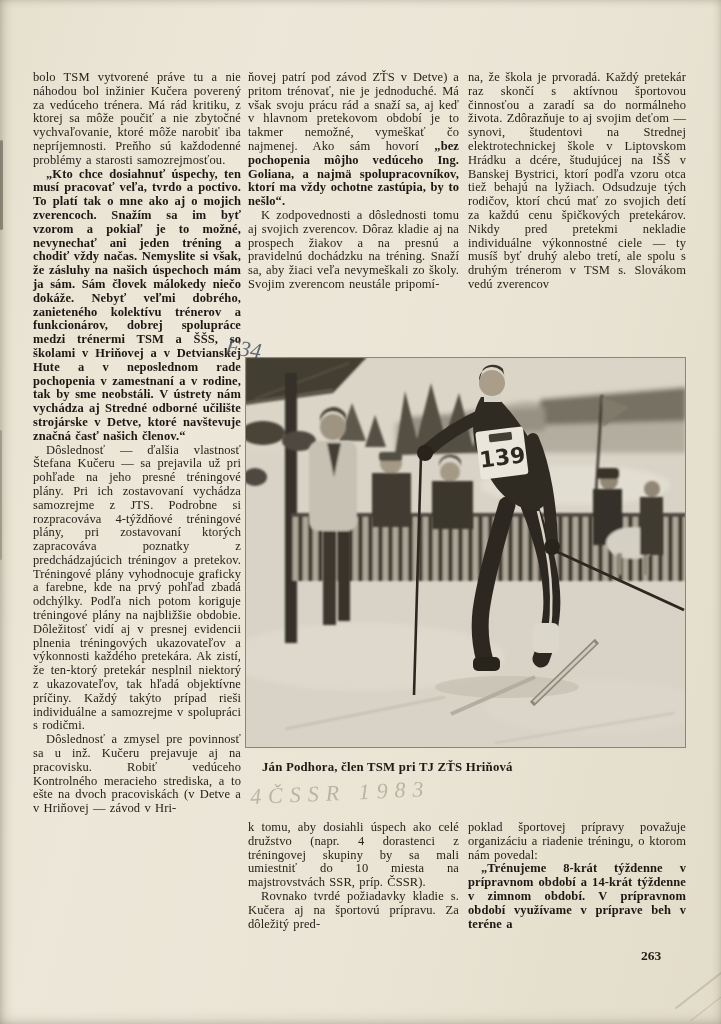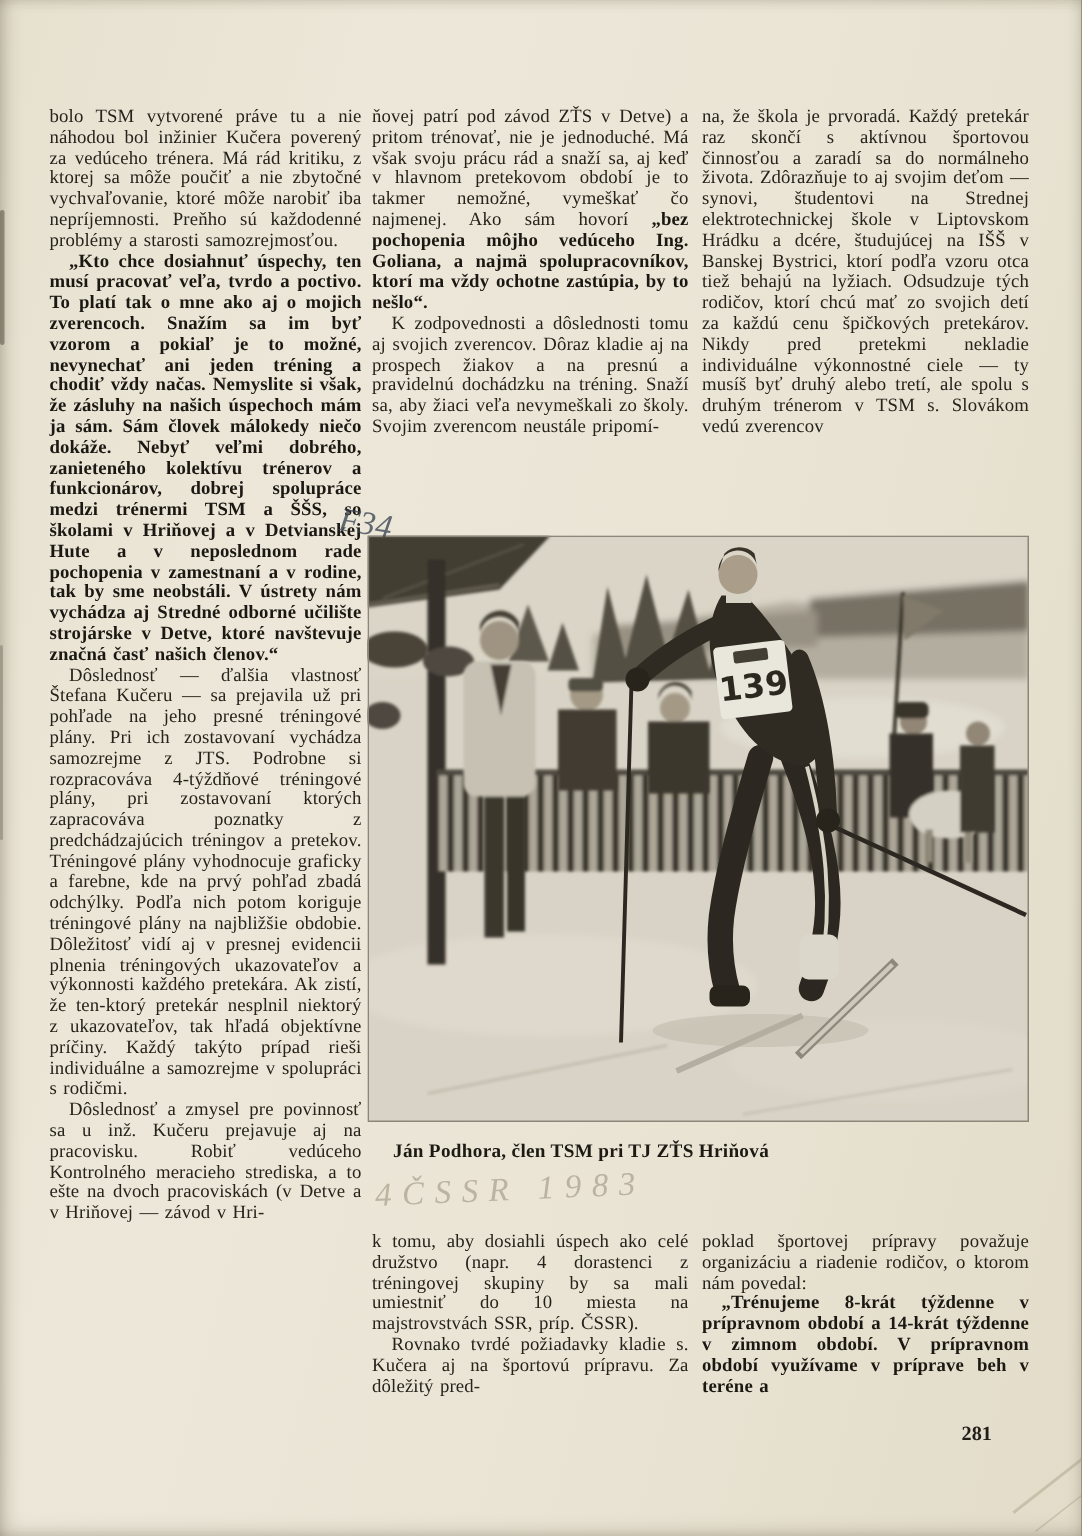--- a/index.html
+++ b/index.html
@@ -189,21 +189,21 @@
   <div class="caption">Ján Podhora, člen TSM pri TJ ZŤS Hriňová</div>
 
   <div class="margin-note">F34</div>
   <div class="pencil-note">4ČSSR 1983</div>
 
   <div class="col col2bot">
     <p>k tomu, aby dosiahli úspech ako celé družstvo (napr. 4 dorastenci z tréningovej skupiny by sa mali umiestniť do 10 miesta na majstrovstvách SSR, príp. ČSSR).</p>
     <p class="ind">Rovnako tvrdé požiadavky kladie s. Kučera aj na športovú prípravu. Za dôležitý pred-</p>
   </div>
   <div class="col col3bot">
-    <p>poklad športovej prípravy považuje organizáciu a riadenie rodičov, o ktorom nám povedal:</p>
+    <p>poklad športovej prípravy považuje organizáciu a riadenie tréningu, o ktorom nám povedal:</p>
     <p class="ind b">„Trénujeme 8-krát týždenne v prípravnom období a 14-krát týždenne v zimnom období. V prípravnom období využívame v príprave beh v teréne a</p>
   </div>
 
-  <div class="page-number">281</div>
+  <div class="page-number">263</div>
 
   <div class="crease c1"></div>
   <div class="crease c2"></div>
 </div>
 
 </body></html>

